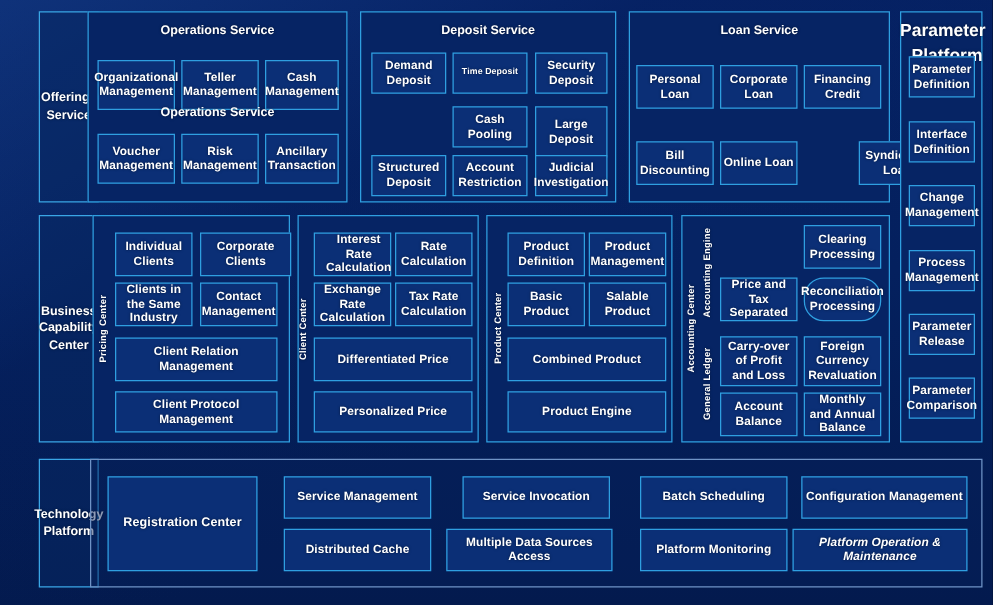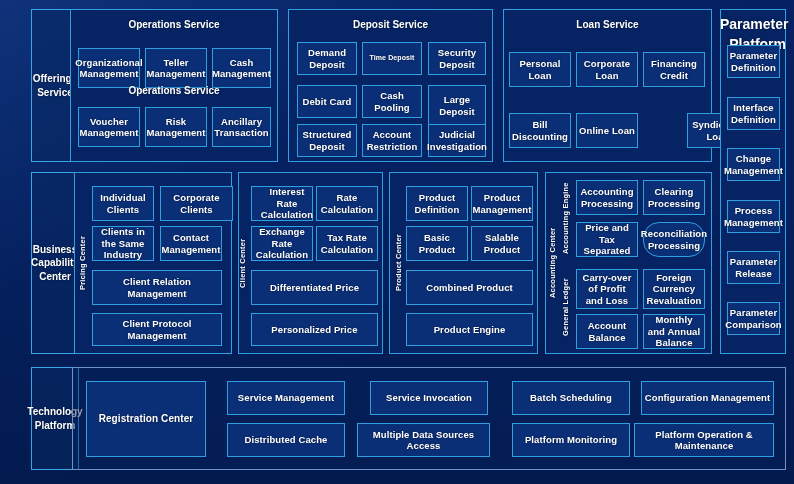--- a/index.html
+++ b/index.html
@@ -146,21 +146,20 @@
   <div class="leaf" style="left:145px; top:107px; width:62px; height:40px;">Risk Management</div>
   <div class="leaf" style="left:212px; top:107px; width:59px; height:40px;">Ancillary Transaction</div>
 
   <div class="panel" style="left:288px; top:9px; width:205px; height:153px;"></div>
   <div class="panel-title" style="left:288px; top:19px; width:205px;">Deposit Service</div>
 
   <div class="leaf" style="left:297px; top:42px; width:60px; height:33px;">Demand Deposit</div>
   <div class="leaf tiny" style="left:362px; top:42px; width:60px; height:33px;">Time Deposit</div>
   <div class="leaf" style="left:428px; top:42px; width:58px; height:33px;">Security Deposit</div>
 
-  <div class="leaf" style="left:297px; top:85px; width:60px; height:33px;">Debit Card</div>
   <div class="leaf" style="left:362px; top:85px; width:60px; height:33px;">Cash Pooling</div>
   <div class="leaf" style="left:428px; top:85px; width:58px; height:41px;">Large Deposit</div>
 
   <div class="leaf" style="left:297px; top:124px; width:60px; height:33px;">Structured Deposit</div>
   <div class="leaf" style="left:362px; top:124px; width:60px; height:33px;">Account Restriction</div>
   <div class="leaf" style="left:428px; top:124px; width:58px; height:33px;">Judicial Investigation</div>
 
   <div class="panel" style="left:503px; top:9px; width:209px; height:153px;"></div>
   <div class="panel-title" style="left:503px; top:19px; width:209px;">Loan Service</div>
 
@@ -217,21 +216,20 @@
 
   <div class="leaf" style="left:406px; top:270px; width:127px; height:35px;">Combined Product</div>
   <div class="leaf" style="left:406px; top:313px; width:127px; height:33px;">Product Engine</div>
 
   <div class="panel" style="left:545px; top:172px; width:167px; height:182px;"></div>
   <div class="vlabel" style="left:547px; top:172px; width:11px; height:182px;">Accounting Center</div>
 
   <div class="vlabel" style="left:560px; top:176px; width:11px; height:84px;">Accounting Engine</div>
   <div class="vlabel" style="left:560px; top:264px; width:11px; height:86px;">General  Ledger</div>
 
-  <div class="leaf" style="left:576px; top:180px; width:62px; height:35px;">Accounting Processing</div>
   <div class="leaf" style="left:643px; top:180px; width:62px; height:35px;">Clearing Processing</div>
 
   <div class="leaf" style="left:576px; top:222px; width:62px; height:35px;">Price and Tax Separated</div>
   <div class="leaf" style="left:643px; top:222px; width:62px; height:35px;border-radius:16px;">Reconciliation Processing</div>
 
   <div class="leaf" style="left:576px; top:269px; width:62px; height:40px;">Carry-over of Profit and Loss</div>
   <div class="leaf" style="left:643px; top:269px; width:62px; height:40px;">Foreign Currency Revaluation</div>
 
   <div class="leaf" style="left:576px; top:314px; width:62px; height:35px;">Account Balance</div>
   <div class="leaf" style="left:643px; top:314px; width:62px; height:35px;">Monthly and Annual Balance</div>
@@ -241,15 +239,15 @@
   <div class="leaf mid" style="left:86px; top:381px; width:120px; height:76px;">Registration Center</div>
 
   <div class="leaf" style="left:227px; top:381px; width:118px; height:34px;">Service Management</div>
   <div class="leaf" style="left:370px; top:381px; width:118px; height:34px;">Service Invocation</div>
   <div class="leaf" style="left:512px; top:381px; width:118px; height:34px;">Batch Scheduling</div>
   <div class="leaf" style="left:641px; top:381px; width:133px; height:34px;">Configuration Management</div>
 
   <div class="leaf" style="left:227px; top:423px; width:118px; height:34px;">Distributed Cache</div>
   <div class="leaf" style="left:357px; top:423px; width:133px; height:34px;">Multiple Data Sources Access</div>
   <div class="leaf" style="left:512px; top:423px; width:118px; height:34px;">Platform Monitoring</div>
-  <div class="leaf" style="left:634px; top:423px; width:140px; height:34px;">Platform Operation &amp; Maintenance</div>
+  <div class="leaf" style="left:634px; top:423px; width:140px; height:34px;font-style:italic;">Platform Operation &amp; Maintenance</div>
 
 </div>
 
 </body></html>

